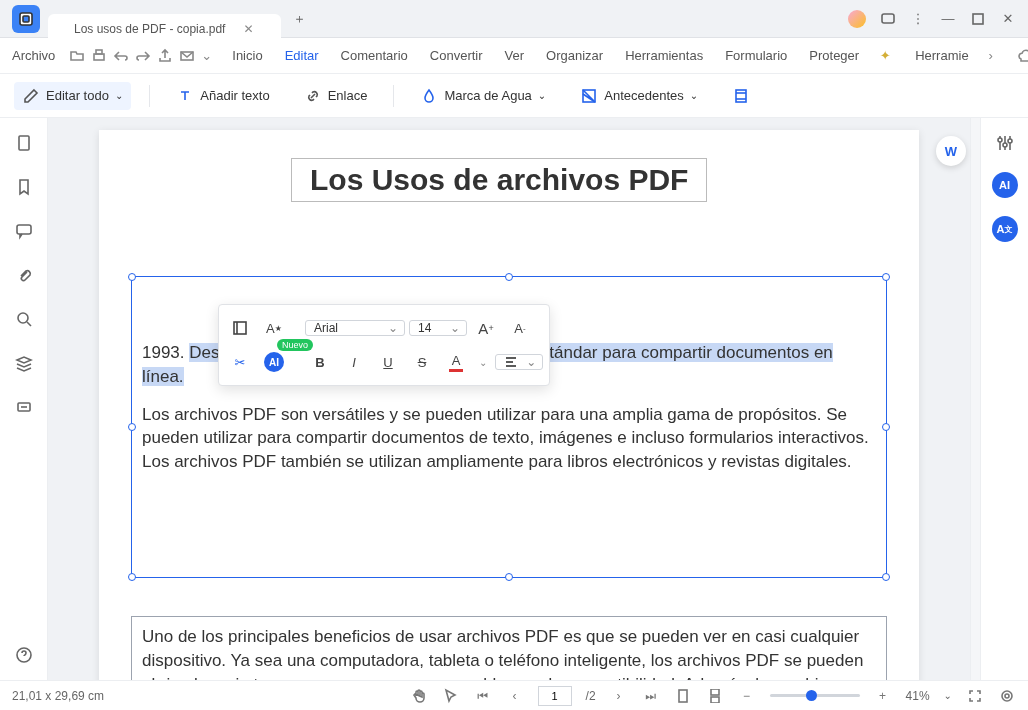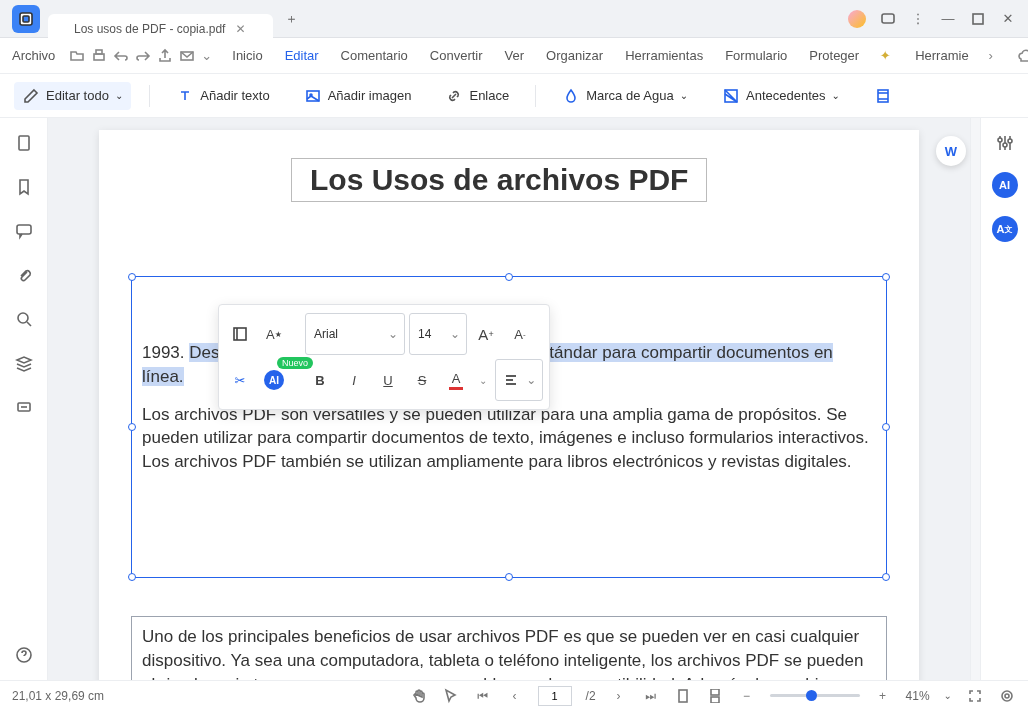--- a/index.html
+++ b/index.html
@@ -1,21 +1,21 @@
 <!DOCTYPE html>
 <html><head>
 <meta charset="utf-8">
 <style>
 * { margin: 0; padding: 0; box-sizing: border-box; font-family: -apple-system, BlinkMacSystemFont, "Segoe UI", sans-serif; }
 body { background: #f5f6f8; width: 1028px; height: 710px; overflow: hidden; font-size: 13px; color: #333; }
 
 
 .titlebar { height: 38px; display: flex; align-items: center; background: #f0f2f5; border-bottom: 1px solid #e0e2e6; }
 .app-icon { width: 28px; height: 28px; background: #3b82f6; border-radius: 6px; margin: 0 8px 0 12px; display: flex; align-items: center; justify-content: center; }
-.tab { height: 30px; background: #fff; border-radius: 6px 6px 0 0; padding: 0 26px; display: flex; align-items: center; gap: 8px; font-size: 12px; color: #555; margin-top: 20px; }
+.tab { height: 30px; background: #fff; border-radius: 6px 6px 0 0; padding: 0 26px; display: flex; align-items: center; gap: 16px; font-size: 12px; color: #555; margin-top: 20px; }
 .tab-close { width: 14px; height: 14px; display: flex; align-items: center; justify-content: center; color: #888; cursor: pointer; }
 .tab-add { width: 28px; height: 28px; display: flex; align-items: center; justify-content: center; color: #666; margin-left: 4px; }
 .titlebar-spacer { flex: 1; }
 .titlebar-right { display: flex; align-items: center; gap: 14px; padding-right: 12px; }
 .win-ctrl { width: 16px; height: 16px; display: flex; align-items: center; justify-content: center; color: #666; }
 .avatar-dot { width: 18px; height: 18px; border-radius: 50%; background: linear-gradient(135deg,#f9a8d4,#fbbf24); }
 
 
 .menubar { height: 36px; display: flex; align-items: center; background: #fff; border-bottom: 1px solid #eceef1; padding: 0 4px; gap: 6px; }
 .menubar-item { padding: 4px 8px; color: #555; font-size: 13px; cursor: pointer; }
@@ -56,21 +56,21 @@
 .image-box { width: 320px; height: 290px; border: 1px solid #ddd; background: linear-gradient(135deg,#7dd3c0 0%, #7dd3c0 60%, #f9a868 60%, #f9a868 100%); display: flex; flex-direction: column; align-items: center; justify-content: flex-start; padding-top: 35px; position: relative; overflow: hidden; }
 .image-title { font-size: 24px; font-weight: bold; color: #1a202c; text-align: center; z-index: 2; }
 .people { display: flex; gap: 10px; margin-top: 30px; z-index: 2; }
 .person { width: 60px; height: 90px; border-radius: 30px 30px 0 0; }
 .deco { position: absolute; }
 
 
 .fmt-toolbar { position: absolute; top: 186px; left: 170px; background: #fff; border: 1px solid #e0e2e6; border-radius: 4px; box-shadow: 0 4px 14px rgba(0,0,0,0.12); display: flex; flex-direction: column; padding: 6px; z-index: 50; }
 .fmt-row { display: flex; align-items: center; gap: 4px; padding: 2px 0; }
 .fmt-btn { width: 30px; height: 30px; display: flex; align-items: center; justify-content: center; border-radius: 3px; cursor: pointer; color: #444; }
-.fmt-select { height: 42px; border: 1px solid #d1d5db; border-radius: 3px; padding: 0 22px 0 8px; font-size: 12px; background: #fff; min-width: 100px; position: relative; display: flex; align-items: center; }
+.fmt-select { height: 16px; border: 1px solid #d1d5db; border-radius: 3px; padding: 0 22px 0 8px; font-size: 12px; background: #fff; min-width: 100px; position: relative; display: flex; align-items: center; }
 .fmt-select.small { min-width: 58px; }
 .fmt-select::after { content: "⌄"; position: absolute; right: 6px; color: #888; font-size: 12px; }
 .new-badge { background: #22c55e; color: #fff; font-size: 9px; padding: 1px 5px; border-radius: 8px; }
 
 
 .statusbar { height: 30px; background: #fff; border-top: 1px solid #eceef1; display: flex; align-items: center; padding: 0 12px; font-size: 12px; color: #666; gap: 14px; }
 .statusbar-spacer { flex: 1; }
 .zoom-slider { width: 90px; height: 3px; background: #d1d5db; border-radius: 2px; position: relative; }
 .zoom-slider::after { content: ""; position: absolute; left: 40%; top: -4px; width: 11px; height: 11px; background: #2563eb; border-radius: 50%; }
 .page-input { width: 34px; height: 20px; border: 1px solid #d1d5db; text-align: center; font-size: 11px; }
@@ -183,30 +183,20 @@
   <div class="tool-sep"></div>
   <div class="tool-btn">
     <span class="tool-icon" style="color:#2563eb">
         <svg width="16" height="16" viewBox="0 0 16 16">
           <path d="M4 4h8M8 4v8"></path>
         </svg>
       </span>
     <span>Añadir texto</span>
   </div>
   <div class="tool-btn">
-    <span class="tool-icon" style="color:#2563eb">
-        <svg width="16" height="16" viewBox="0 0 16 16">
-          <rect x="2" y="3" width="12" height="10"></rect>
-          <circle cx="6" cy="7" r="1" fill="currentColor"></circle>
-          <path d="M2 11l4-3 8 5"></path>
-        </svg>
-      </span>
-    <span>Añadir imagen</span>
-  </div>
-  <div class="tool-btn">
     <span class="tool-icon">
         <svg width="16" height="16" viewBox="0 0 16 16">
           <path d="M6 10l4-4M7 5l1-1a3 3 0 0 1 4 4l-1 1M9 11l-1 1a3 3 0 0 1-4-4l1-1"></path>
         </svg>
       </span>
     <span>Enlace</span>
   </div>
   <div class="tool-sep"></div>
   <div class="tool-btn">
     <span class="tool-icon" style="color:#2563eb">

